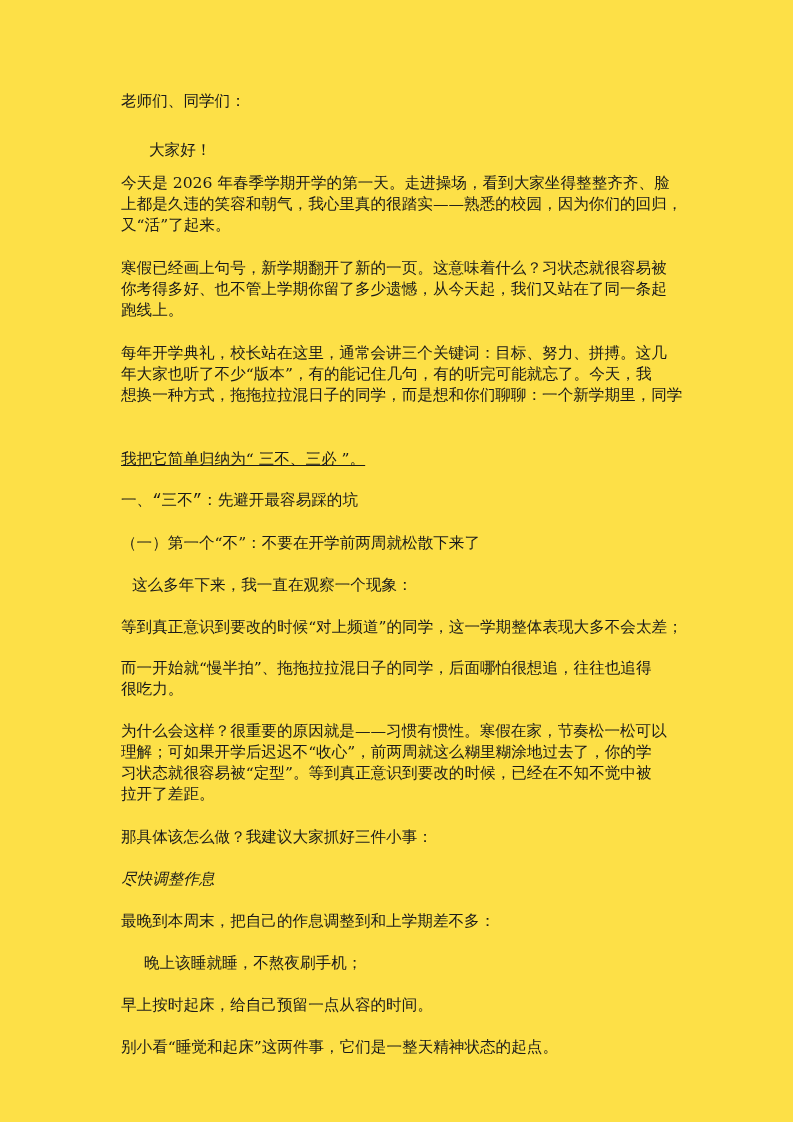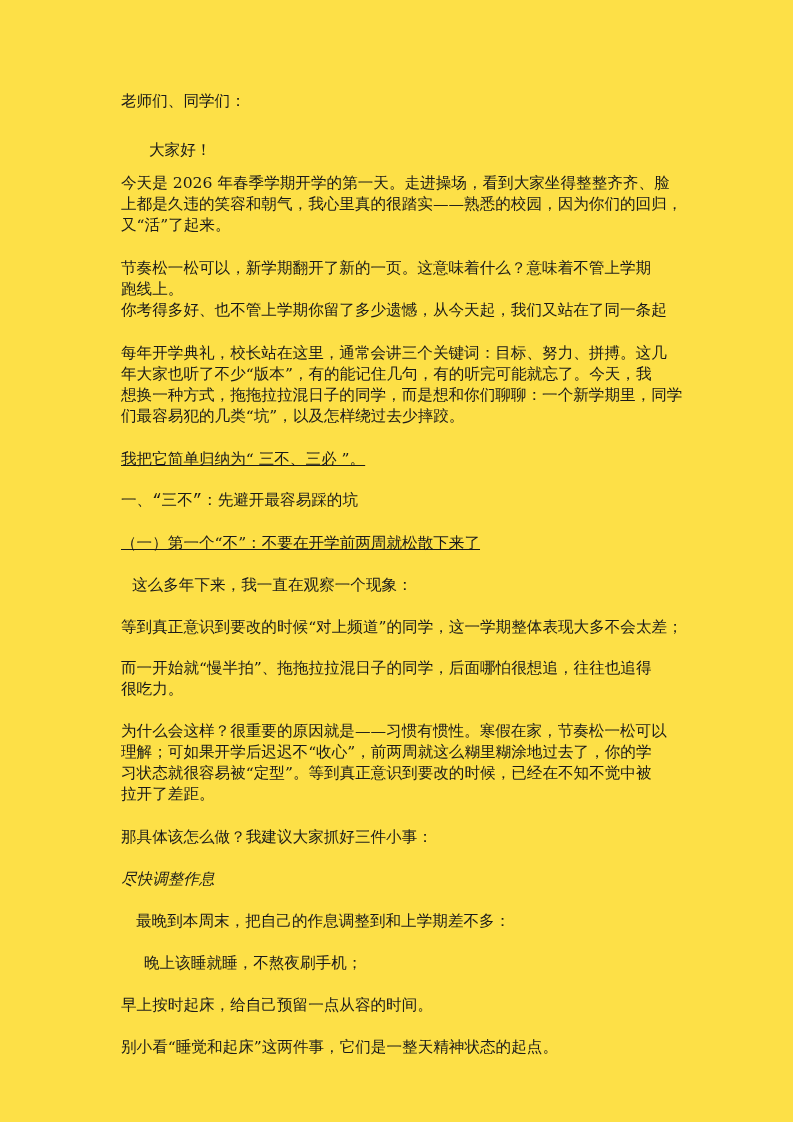--- a/index.html
+++ b/index.html
@@ -25,37 +25,36 @@
       </div>
       <div class="para" style="position: absolute; left: 0px; top: 49px; margin-left: 28px;">
         <span class="line">大家好！</span>
       </div>
       <div class="para" style="position: absolute; left: 0px; top: 82px;">
         <span class="line">今天是 2026 年春季学期开学的第一天。走进操场，看到大家坐得整整齐齐、脸</span>
         <span class="line">上都是久违的笑容和朝气，我心里真的很踏实——熟悉的校园，因为你们的回归，</span>
         <span class="line">又“活”了起来。</span>
       </div>
       <div class="para" style="position: absolute; left: 0px; top: 167px;">
-        <span class="line">节奏松一松可以，新学期翻开了新的一页。这意味着什么？意味着不管上学期</span>
+        <span class="line">寒假已经画上句号，新学期翻开了新的一页。这意味着什么？习状态就很容易被</span>
+        <span class="line">你考得多好、也不管上学期你留了多少遗憾，从今天起，我们又站在了同一条起</span>
         <span class="line">跑线上。</span>
-        <span class="line">你考得多好、也不管上学期你留了多少遗憾，从今天起，我们又站在了同一条起</span>
       </div>
       <div class="para" style="position: absolute; left: 0px; top: 252px;">
         <span class="line">每年开学典礼，校长站在这里，通常会讲三个关键词：目标、努力、拼搏。这几</span>
         <span class="line">年大家也听了不少“版本”，有的能记住几句，有的听完可能就忘了。今天，我</span>
         <span class="line">想换一种方式，拖拖拉拉混日子的同学，而是想和你们聊聊：一个新学期里，同学</span>
-        <span class="line">们最容易犯的几类“坑”，以及怎样绕过去少摔跤。</span>
       </div>
       <div class="para" style="position: absolute; left: 0px; top: 358px; text-decoration: underline;">
         <span class="line">我把它简单归纳为“ 三不、三必 ”。</span>
       </div>
       <div class="para" style="position: absolute; left: 0px; top: 400px; font-family: Liberation Mono, monospace;">
         <span class="line">一、“三不”：先避开最容易踩的坑</span>
       </div>
-      <div class="para" style="position: absolute; left: 0px; top: 442px; text-decoration: underline;">
+      <div class="para" style="position: absolute; left: 0px; top: 442px;">
         <span class="line">（一）第一个“不”：不要在开学前两周就松散下来了</span>
       </div>
       <div class="para" style="position: absolute; left: 0px; top: 484px; margin-left: 11px;">
         <span class="line">这么多年下来，我一直在观察一个现象：</span>
       </div>
       <div class="para" style="position: absolute; left: 0px; top: 526px;">
         <span class="line">等到真正意识到要改的时候“对上频道”的同学，这一学期整体表现大多不会太差；</span>
       </div>
       <div class="para" style="position: absolute; left: 0px; top: 567px;">
         <span class="line">而一开始就“慢半拍”、拖拖拉拉混日子的同学，后面哪怕很想追，往往也追得</span>
@@ -66,21 +65,21 @@
         <span class="line">理解；可如果开学后迟迟不“收心”，前两周就这么糊里糊涂地过去了，你的学</span>
         <span class="line">习状态就很容易被“定型”。等到真正意识到要改的时候，已经在不知不觉中被</span>
         <span class="line">拉开了差距。</span>
       </div>
       <div class="para" style="position: absolute; left: 0px; top: 736px;">
         <span class="line">那具体该怎么做？我建议大家抓好三件小事：</span>
       </div>
       <div class="para" style="position: absolute; left: 0px; top: 778px; font-style: italic;">
         <span class="line">尽快调整作息</span>
       </div>
-      <div class="para" style="position: absolute; left: 0px; top: 820px; margin-left: 15px;">
+      <div class="para" style="position: absolute; left: 0px; top: 820px;">
         <span class="line">最晚到本周末，把自己的作息调整到和上学期差不多：</span>
       </div>
       <div class="para" style="position: absolute; left: 0px; top: 862px; padding-left: 23px;">
         <span class="line">晚上该睡就睡，不熬夜刷手机；</span>
       </div>
       <div class="para" style="position: absolute; left: 0px; top: 904px;">
         <span class="line">早上按时起床，给自己预留一点从容的时间。</span>
       </div>
       <div class="para" style="position: absolute; left: 0px; top: 946px;">
         <span class="line">别小看“睡觉和起床”这两件事，它们是一整天精神状态的起点。</span>

